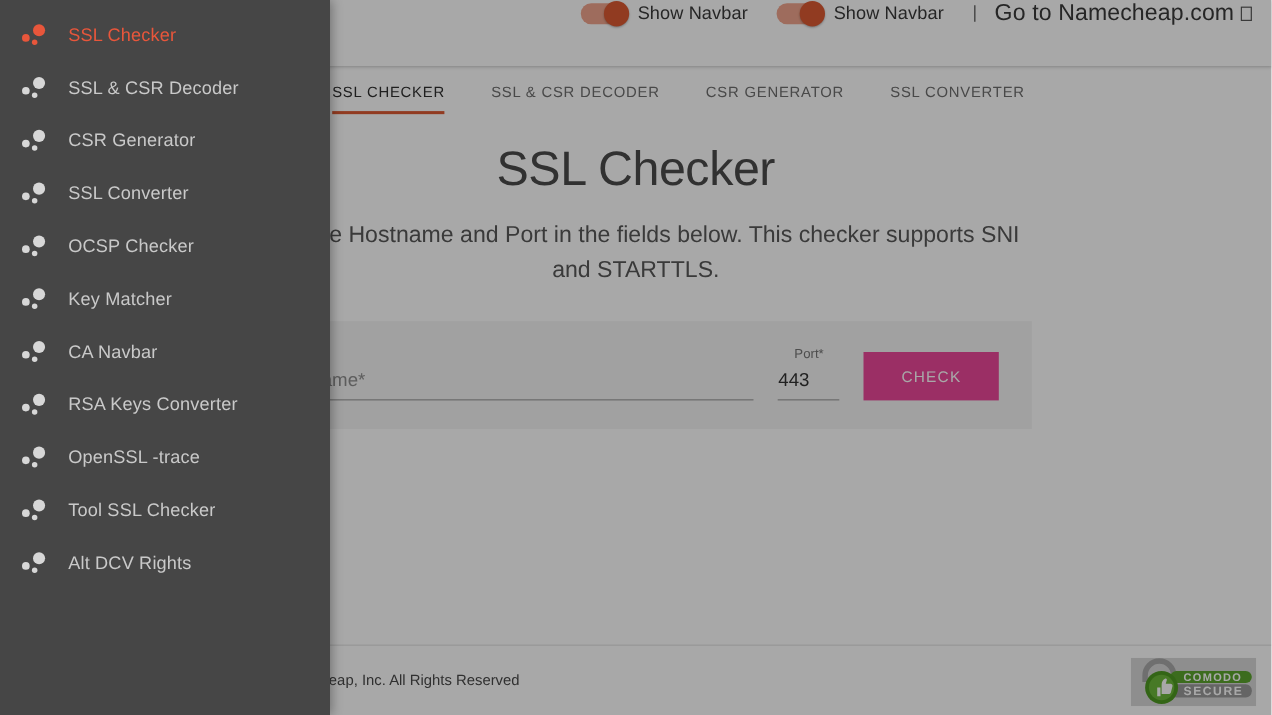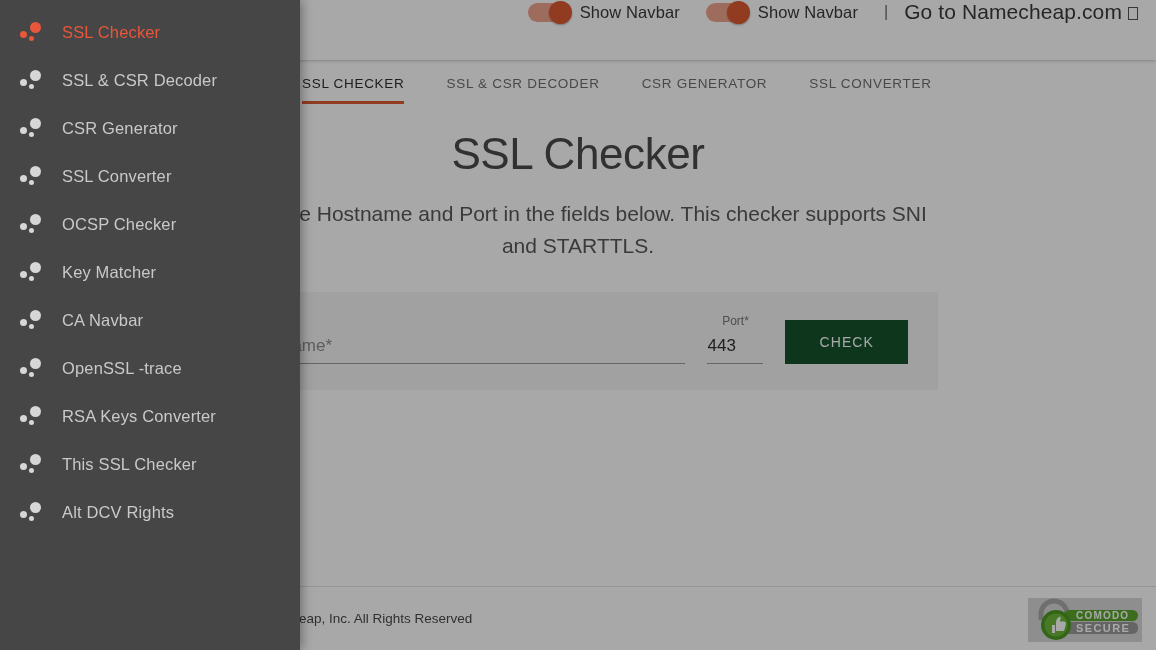--- a/index.html
+++ b/index.html
@@ -210,21 +210,21 @@
     background: transparent;
     outline: none;
     padding: 0 0 7px 0;
     width: 100%;
     font-family: "Liberation Sans", sans-serif;
   }
   .field-input::placeholder { color: #8d8d8d; }
 
   .check-btn {
     flex: none;
-    background: #14532d;
+    background: #ec4899;
     color: #ffffff;
     border: 0;
     font-size: 14px;
     letter-spacing: 1.1px;
     padding: 0 34px;
     height: 44px;
     cursor: pointer;
     font-family: "Liberation Sans", sans-serif;
   }
 
@@ -469,39 +469,39 @@
       <span class="nav-label">CA Navbar</span>
     </div>
 
 
     <div class="nav-item">
       <span class="nav-icon">
           <i class="big"></i>
           <i class="mid"></i>
           <i class="small"></i>
         </span>
+      <span class="nav-label">RSA Keys Converter</span>
+    </div>
+
+    <div class="nav-item">
+      <span class="nav-icon">
+          <i class="big"></i>
+          <i class="mid"></i>
+          <i class="small"></i>
+        </span>
       <span class="nav-label">OpenSSL -trace</span>
     </div>
 
     <div class="nav-item">
       <span class="nav-icon">
           <i class="big"></i>
           <i class="mid"></i>
           <i class="small"></i>
         </span>
-      <span class="nav-label">RSA Keys Converter</span>
-    </div>
-
-    <div class="nav-item">
-      <span class="nav-icon">
-          <i class="big"></i>
-          <i class="mid"></i>
-          <i class="small"></i>
-        </span>
-      <span class="nav-label">This SSL Checker</span>
+      <span class="nav-label">Tool SSL Checker</span>
     </div>
 
     <div class="nav-item">
       <span class="nav-icon">
           <i class="big"></i>
           <i class="mid"></i>
           <i class="small"></i>
         </span>
       <span class="nav-label">Alt DCV Rights</span>
     </div>

